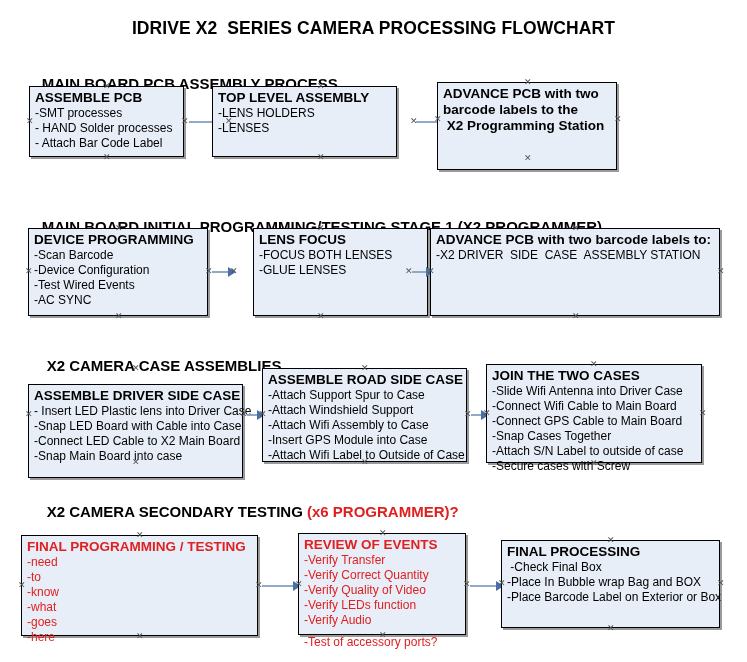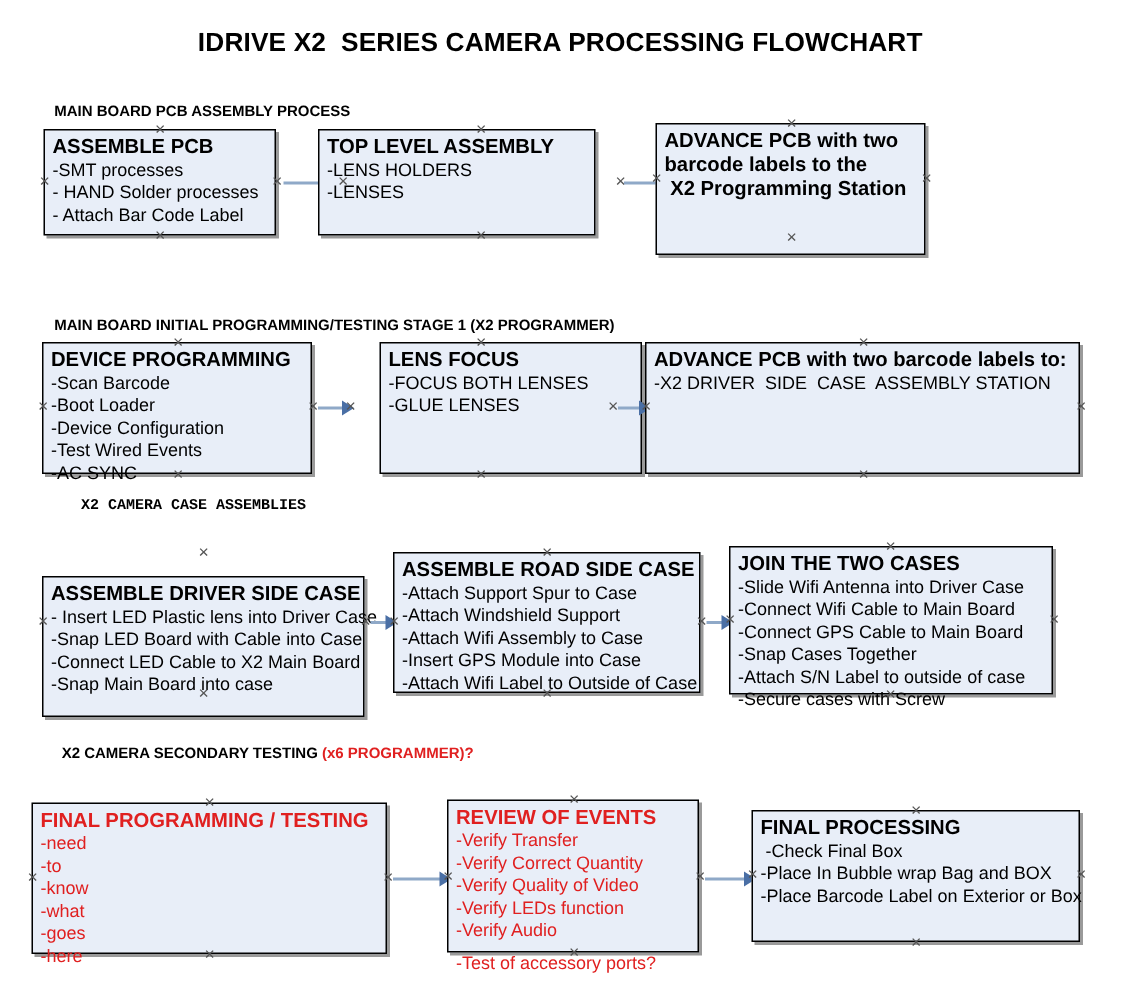--- a/index.html
+++ b/index.html
@@ -30,21 +30,21 @@
     top: 18px;
     width: 747px;
     text-align: center;
     font-size: 17.5px;
     font-weight: bold;
     letter-spacing: 0.1px;
     white-space: pre;
   }
   .section-title {
     position: absolute;
-    font-size: 10px;
+    font-size: 15px;
     font-weight: bold;
     white-space: pre;
     letter-spacing: 0px;
   }
   .section-title .red {
     color: #e02020;
   }
 
   
   .fbox {
@@ -151,21 +151,20 @@
   <div class="handle" style="left:434px; top:116px;"></div>
   <div class="handle" style="left:614px; top:116px;"></div>
 
   <div class="section-title" style="left:25px; top:201px;">
     <span>MAIN BOARD INITIAL PROGRAMMING/TESTING STAGE 1 (X2 PROGRAMMER)</span>
   </div>
 
   <div class="fbox" style="left:28px; top:228px; width:180px; height:88px;">
     <span class="bt">DEVICE PROGRAMMING</span>
     <span class="bl">-Scan Barcode</span>
-    <span class="bl">-Boot Loader</span>
     <span class="bl">-Device Configuration</span>
     <span class="bl">-Test Wired Events</span>
     <span class="bl">-AC SYNC</span>
   </div>
   <div class="handle" style="left:115px; top:225px;"></div>
   <div class="handle" style="left:115px; top:313px;"></div>
   <div class="handle" style="left:25px;  top:268px;"></div>
   <div class="handle" style="left:205px; top:268px;"></div>
 
   <div class="conn" style="left:212px; top:271px; width:18px;"></div>
@@ -186,21 +185,21 @@
 
   <div class="fbox" style="left:430px; top:228px; width:290px; height:88px;">
     <span class="bt">ADVANCE PCB with two barcode labels to:</span>
     <span class="bl">-X2 DRIVER  SIDE  CASE  ASSEMBLY STATION</span>
   </div>
   <div class="handle" style="left:572px; top:225px;"></div>
   <div class="handle" style="left:572px; top:313px;"></div>
   <div class="handle" style="left:427px; top:268px;"></div>
   <div class="handle" style="left:717px; top:268px;"></div>
 
-  <div class="section-title" style="left:30px; top:321px;font-family:Liberation Mono, monospace;">
+  <div class="section-title" style="left:30px; top:340px;">
     <span>X2 CAMERA CASE ASSEMBLIES</span>
   </div>
 
   <div class="fbox" style="left:28px; top:384px; width:215px; height:94px;">
     <span class="bt">ASSEMBLE DRIVER SIDE CASE</span>
     <span class="bl">- Insert LED Plastic lens into Driver Case</span>
     <span class="bl">-Snap LED Board with Cable into Case</span>
     <span class="bl">-Connect LED Cable to X2 Main Board</span>
     <span class="bl">-Snap Main Board into case</span>
   </div>

